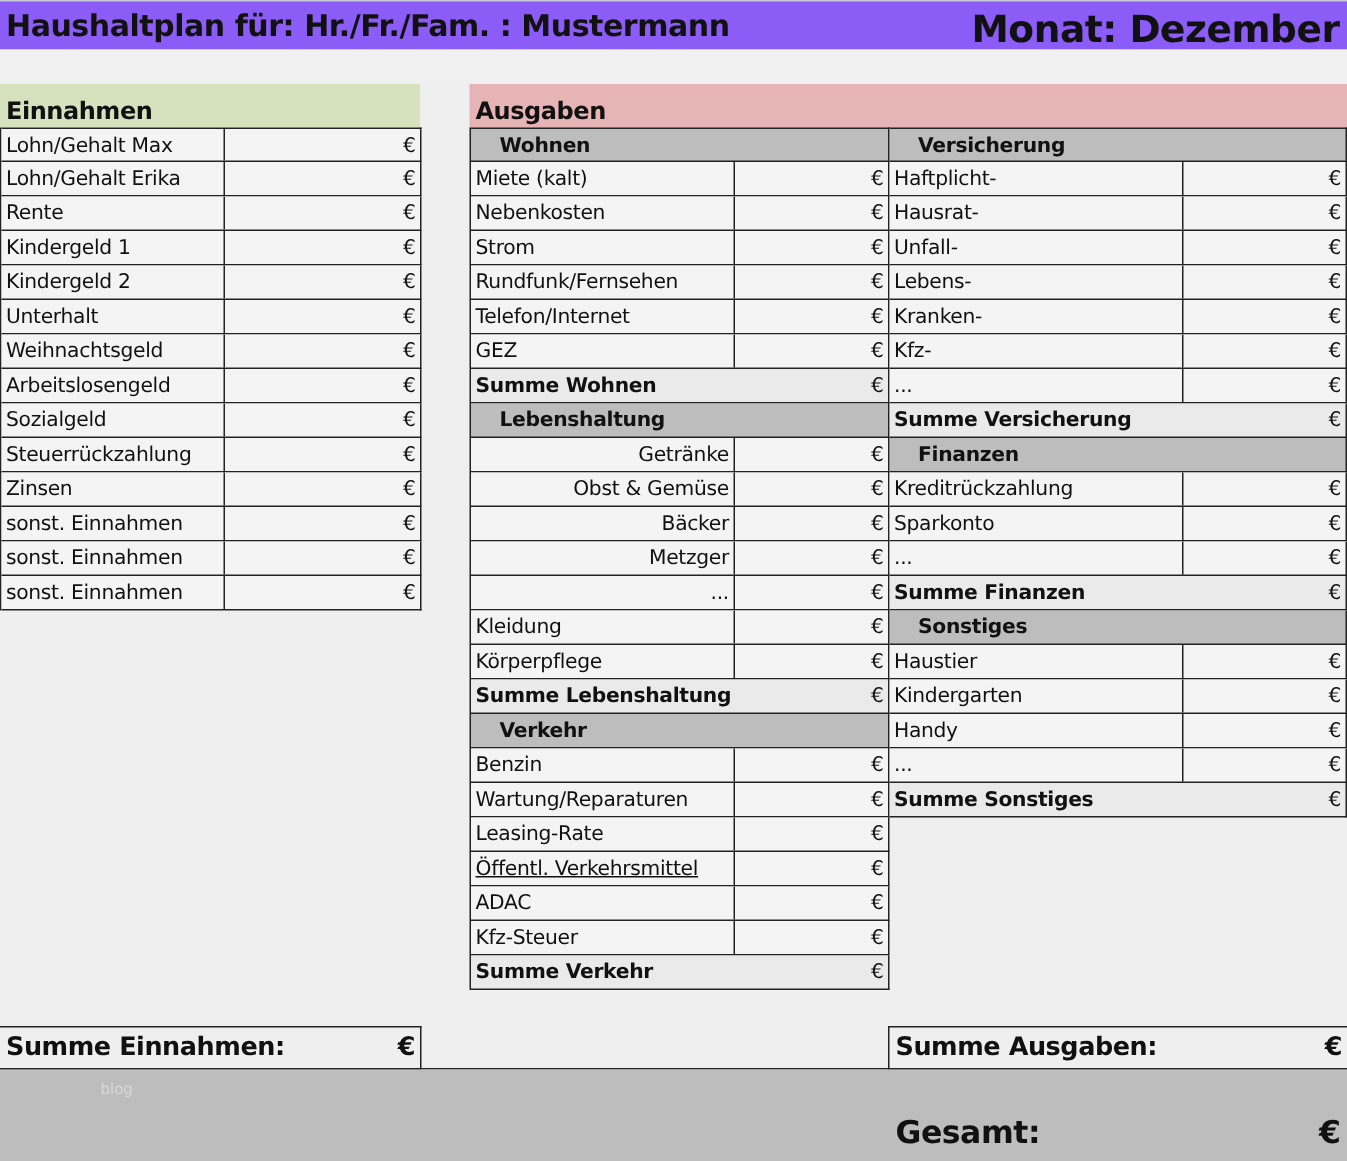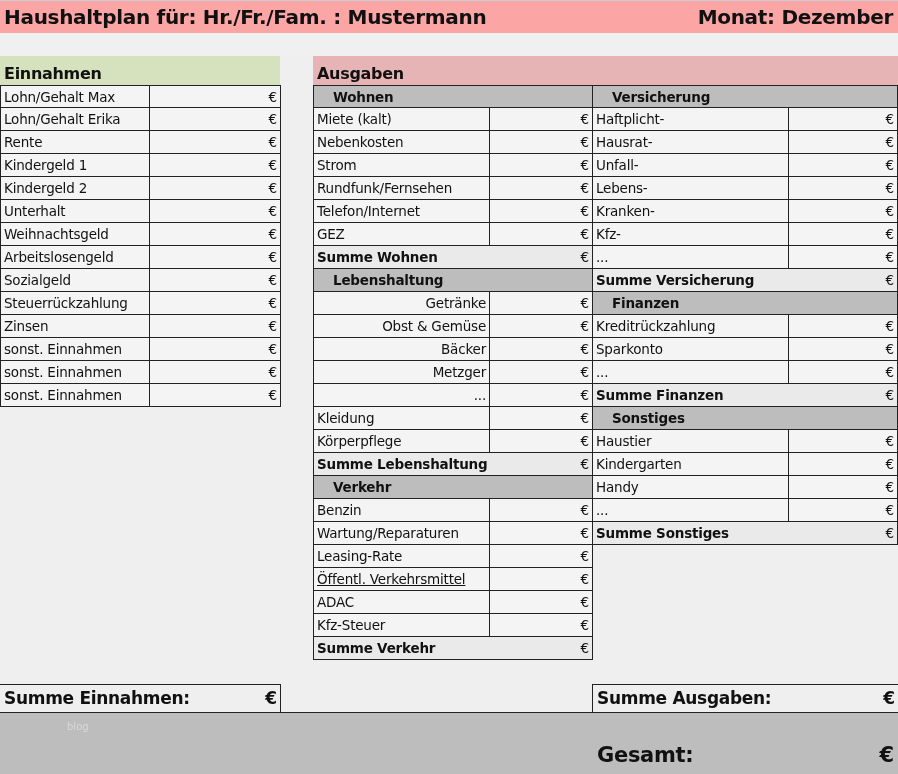--- a/index.html
+++ b/index.html
@@ -1,21 +1,21 @@
 <!DOCTYPE html>
 <html><head>
 <meta charset="utf-8">
 <style>
   * { box-sizing: border-box; margin: 0; padding: 0; }
   html, body { width: 898px; height: 774px; overflow: hidden; background: #efefef; }
   body { position: relative; font-family: "DejaVu Sans", "Liberation Sans", sans-serif; color: #111; }
   .abs { position: absolute; }
-  .titlebar { left: 0; top: 0; width: 898px; height: 33px; background: #fca5a5; border-top: 1px solid #c8ccd8; }
+  .titlebar { left: 0; top: 0; width: 898px; height: 33px; background: #8b5cf6; border-top: 1px solid #c8ccd8; }
   .title { left: 4px; top: 4px; font-size: 20px; font-weight: bold; letter-spacing: -0.3px; white-space: nowrap; }
-  .month { right: 5px; top: 4px; font-size: 20px; font-weight: bold; letter-spacing: -0.3px; white-space: nowrap; }
+  .month { right: 5px; top: 4px; font-size: 25px; font-weight: bold; letter-spacing: -0.3px; white-space: nowrap; }
   .band { left: 0; top: 33px; width: 898px; height: 23px; background: #f0f0f0; }
   .hdr-in { left: 0; top: 56px; width: 280px; height: 30px; background: #d6e2bd; }
   .hdr-out { left: 313px; top: 56px; width: 585px; height: 30px; background: #e6b4b4; }
   .hdr-text { position: absolute; left: 4px; bottom: 3px; font-size: 16px; font-weight: bold; letter-spacing: -0.3px; }
 
   .tbl { position: absolute; border-left: 1px solid #222; }
   .row { position: relative; height: 23px; border-bottom: 1px solid #222; border-right: 1px solid #222; background: #f4f4f4; display: flex; font-size: 13.5px; letter-spacing: -0.2px; }
   .row:first-child { border-top: 1px solid #222; }
   .row .lbl { height: 100%; padding-left: 3px; display: flex; align-items: center; white-space: nowrap; overflow: hidden; }
   .row .lbl.right { justify-content: flex-end; padding-right: 3px; }

